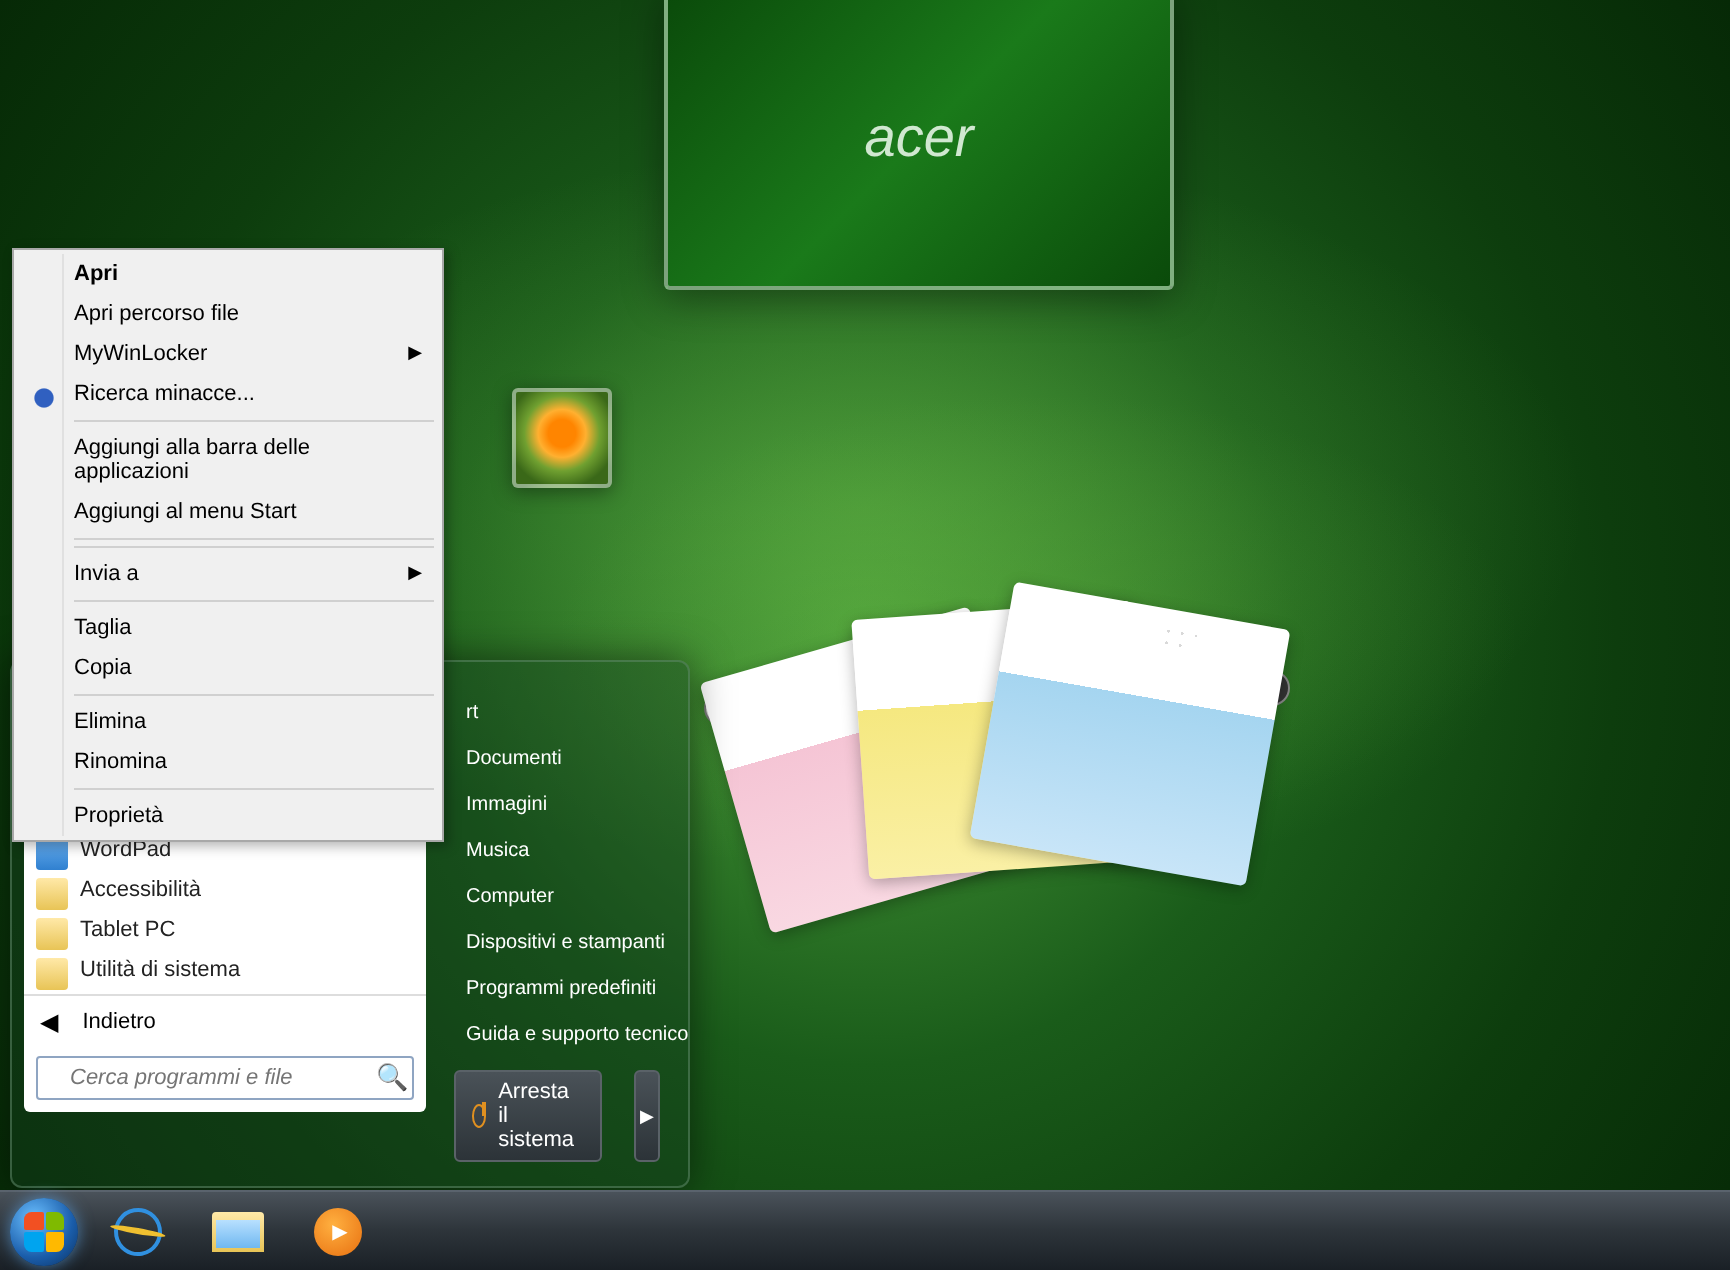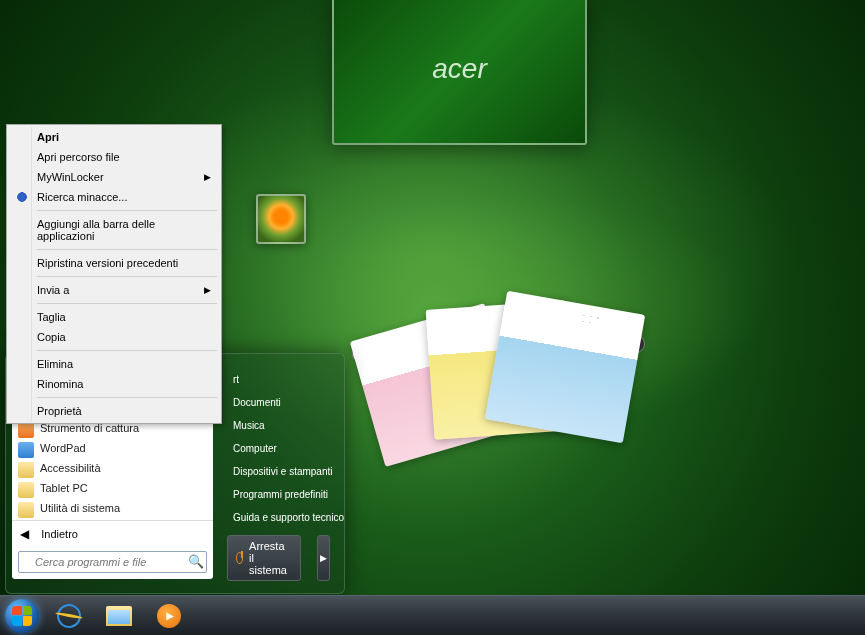--- a/index.html
+++ b/index.html
@@ -57,21 +57,21 @@
 .user-pic { position: absolute; left: 256px; top: 194px; width: 50px; height: 50px; border: 2px solid rgba(200,220,210,0.6); border-radius: 3px; background: radial-gradient(circle at 50% 45%, #ff8500 20%, #ffb030 35%, #70a030 55%, #3a6818 80%); box-shadow: 0 2px 10px rgba(0,0,0,0.4); }
 
 .shutdown-row { display: flex; gap: 16px; margin-top: 6px; padding: 0 4px 2px 4px; }
 .shutdown-btn { flex: 1; background: linear-gradient(#4a5258, #2c3338); border: 1px solid #5a6268; border-radius: 3px; color: #fff; font-size: 11px; padding: 4px 8px; cursor: pointer; display: flex; align-items: center; gap: 6px; }
 .shutdown-arrow { width: 18px; background: linear-gradient(#4a5258, #2c3338); border: 1px solid #5a6268; border-radius: 3px; color: #fff; font-size: 9px; display: flex; align-items: center; justify-content: center; cursor: pointer; }
 .shut-icon { width: 12px; height: 12px; border: 1.5px solid #e09020; border-radius: 50%; position: relative; }
 .shut-icon::after { content: ''; position: absolute; left: 4px; top: -2px; width: 1.5px; height: 7px; background: #e09020; }
 
 
 .context-menu { position: absolute; left: 6px; top: 124px; width: 216px; background: #f0f0f0; border: 1px solid #a8a8a8; box-shadow: 2px 2px 6px rgba(0,0,0,0.3); padding: 2px; font-size: 11px; }
-.ctx-item { display: flex; align-items: center; padding: 4px 8px 4px 28px; cursor: pointer; position: relative; }
+.ctx-item { display: flex; align-items: flex-start; padding: 4px 8px 4px 28px; cursor: pointer; position: relative; }
 .ctx-item:hover, .ctx-item.hover { background: #cde6f7; border: 1px solid #7eb4ea; padding: 3px 7px 3px 27px; border-radius: 2px; }
 .ctx-item.bold { font-weight: bold; }
 .ctx-sep { height: 1px; background: #d0d0d0; margin: 3px 2px 3px 28px; }
 .ctx-arrow { position: absolute; right: 8px; font-size: 9px; }
 .ctx-icon { position: absolute; left: 5px; width: 16px; height: 16px; display: inline-block; }
 .ctx-shield { background: radial-gradient(circle at 30% 30%, #4090e0 45%, #f0c030 50%); border-radius: 0 0 50% 50%; }
 .ctx-def { background: radial-gradient(circle at 50% 50%, #3060c0 40%, transparent 45%); }
 .ctx-gutter { position: absolute; left: 24px; top: 2px; bottom: 2px; width: 1px; background: #e0e0e0; }
 
 
@@ -160,20 +160,21 @@
     </div>
     <div class="search-box search-wrap">
       <input class="search-input" type="text" placeholder="Cerca programmi e file" style="">
       <span class="search-icon">🔍</span>
     </div>
   </div>
 
   <div class="start-right">
     <div class="right-item">rt</div>
     <div class="right-item">Documenti</div>
+    <div class="right-item">Immagini</div>
     <div class="right-item">Musica</div>
     <div class="right-item">Computer</div>
     <div class="right-item">Dispositivi e stampanti</div>
     <div class="right-item">Programmi predefiniti</div>
     <div class="right-item">Guida e supporto tecnico</div>
     <div class="shutdown-row">
       <div class="shutdown-btn">
         <span class="shut-icon"></span>
         <span>Arresta il sistema</span>
       </div>
@@ -195,24 +196,24 @@
       <span class="ctx-arrow">▶</span>
     </div>
   <div class="ctx-item">
       <span class="ctx-icon ctx-def"></span>
       <span>Ricerca minacce...</span>
     </div>
   <div class="ctx-sep"></div>
   <div class="ctx-item">
       <span>Aggiungi alla barra delle applicazioni</span>
     </div>
-  <div class="ctx-sep"></div>
-  <div class="ctx-item">
-      <span>Ripristina versioni precedenti</span>
-    </div>
+  <div class="ctx-item">
+      <span>Aggiungi al menu Start</span>
+    </div>
+  <div class="ctx-sep"></div>
   <div class="ctx-sep"></div>
   <div class="ctx-item">
       <span>Invia a</span>
       <span class="ctx-arrow">▶</span>
     </div>
   <div class="ctx-sep"></div>
   <div class="ctx-item">
       <span>Taglia</span>
     </div>
   <div class="ctx-item">

